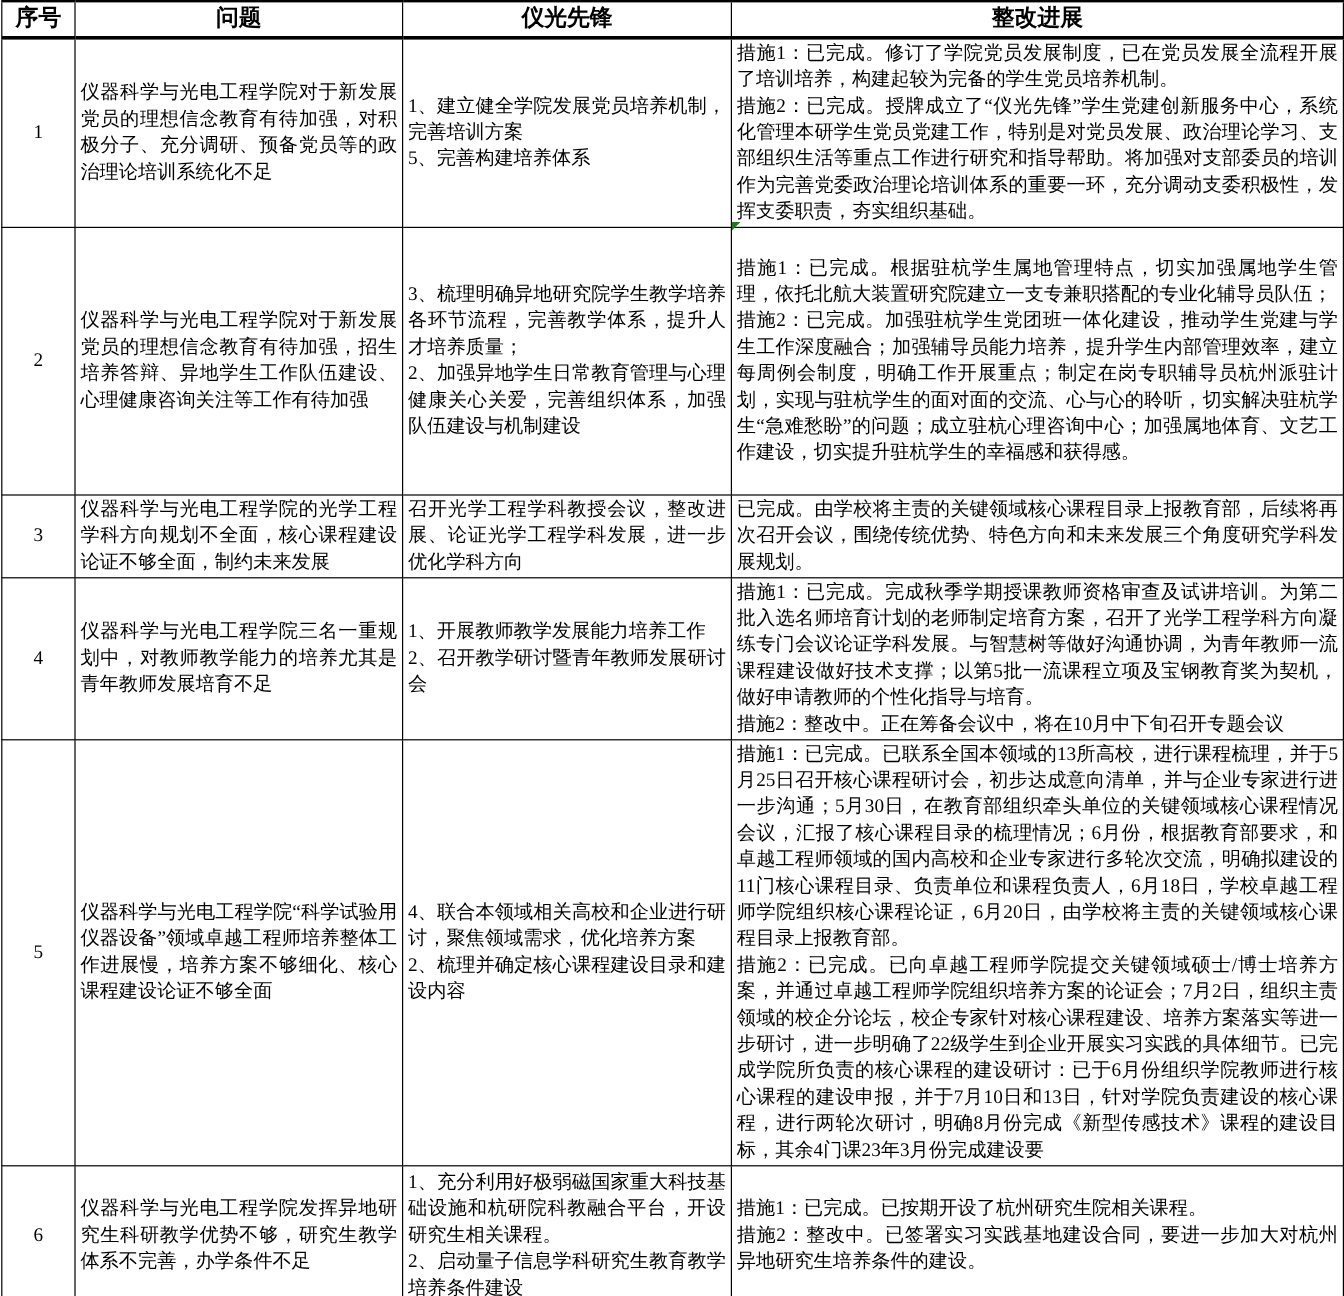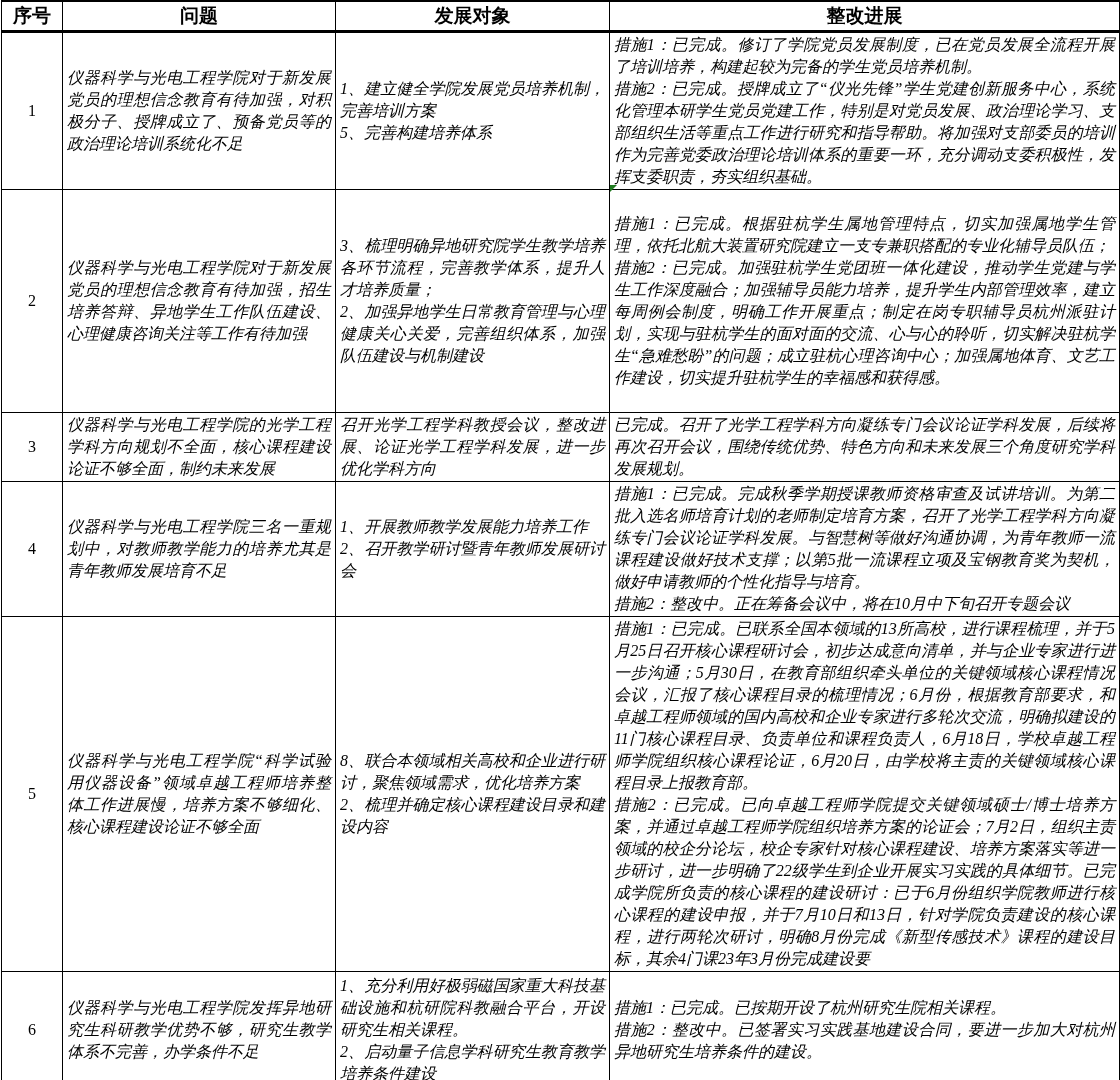--- a/index.html
+++ b/index.html
@@ -40,21 +40,20 @@
     padding: 0;
   }
   td.cell-num {
     text-align: center;
     font-size: 16px;
   }
   td.cell-problem, td.cell-measures, td.cell-progress {
     text-align: left;
     white-space: pre-line;
     text-align: justify;
-    font-style: italic;
   }
   
   tr.r-header { height: 30px; }
   tr.r1 { height: 153px; }
   tr.r2 { height: 223px; }
   tr.r3 { height: 69px; }
   tr.r4 { height: 135px; }
   tr.r5 { height: 348px; }
   tr.r6 { height: 117px; }
 
@@ -77,62 +76,62 @@
     <colgroup>
       <col style="width:61px">
       <col style="width:273px">
       <col style="width:274px">
       <col style="width:510px">
     </colgroup>
     <tbody>
       <tr class="header-row r-header">
         <th>序号</th>
         <th>问题</th>
-        <th>发展对象</th>
+        <th>仪光先锋</th>
         <th>整改进展</th>
       </tr>
 
       <tr class="r1">
         <td class="cell-num">1</td>
-        <td class="cell-problem">仪器科学与光电工程学院对于新发展党员的理想信念教育有待加强，对积极分子、授牌成立了、预备党员等的政治理论培训系统化不足</td>
+        <td class="cell-problem">仪器科学与光电工程学院对于新发展党员的理想信念教育有待加强，对积极分子、充分调研、预备党员等的政治理论培训系统化不足</td>
         <td class="cell-measures">1、建立健全学院发展党员培养机制，完善培训方案
 5、完善构建培养体系</td>
         <td class="cell-progress">措施1：已完成。修订了学院党员发展制度，已在党员发展全流程开展了培训培养，构建起较为完备的学生党员培养机制。
 措施2：已完成。授牌成立了“仪光先锋”学生党建创新服务中心，系统化管理本研学生党员党建工作，特别是对党员发展、政治理论学习、支部组织生活等重点工作进行研究和指导帮助。将加强对支部委员的培训作为完善党委政治理论培训体系的重要一环，充分调动支委积极性，发挥支委职责，夯实组织基础。</td>
       </tr>
 
       <tr class="r2">
         <td class="cell-num">2</td>
         <td class="cell-problem">仪器科学与光电工程学院对于新发展党员的理想信念教育有待加强，招生培养答辩、异地学生工作队伍建设、心理健康咨询关注等工作有待加强</td>
         <td class="cell-measures">3、梳理明确异地研究院学生教学培养各环节流程，完善教学体系，提升人才培养质量；
 2、加强异地学生日常教育管理与心理健康关心关爱，完善组织体系，加强队伍建设与机制建设</td>
         <td class="cell-progress">措施1：已完成。根据驻杭学生属地管理特点，切实加强属地学生管理，依托北航大装置研究院建立一支专兼职搭配的专业化辅导员队伍；
 措施2：已完成。加强驻杭学生党团班一体化建设，推动学生党建与学生工作深度融合；加强辅导员能力培养，提升学生内部管理效率，建立每周例会制度，明确工作开展重点；制定在岗专职辅导员杭州派驻计划，实现与驻杭学生的面对面的交流、心与心的聆听，切实解决驻杭学生“急难愁盼”的问题；成立驻杭心理咨询中心；加强属地体育、文艺工作建设，切实提升驻杭学生的幸福感和获得感。</td>
       </tr>
 
       <tr class="r3">
         <td class="cell-num">3</td>
         <td class="cell-problem">仪器科学与光电工程学院的光学工程学科方向规划不全面，核心课程建设论证不够全面，制约未来发展</td>
         <td class="cell-measures">召开光学工程学科教授会议，整改进展、论证光学工程学科发展，进一步优化学科方向</td>
-        <td class="cell-progress">已完成。召开了光学工程学科方向凝练专门会议论证学科发展，后续将再次召开会议，围绕传统优势、特色方向和未来发展三个角度研究学科发展规划。</td>
+        <td class="cell-progress">已完成。由学校将主责的关键领域核心课程目录上报教育部，后续将再次召开会议，围绕传统优势、特色方向和未来发展三个角度研究学科发展规划。</td>
       </tr>
 
       <tr class="r4">
         <td class="cell-num">4</td>
         <td class="cell-problem">仪器科学与光电工程学院三名一重规划中，对教师教学能力的培养尤其是青年教师发展培育不足</td>
         <td class="cell-measures">1、开展教师教学发展能力培养工作
 2、召开教学研讨暨青年教师发展研讨会</td>
         <td class="cell-progress">措施1：已完成。完成秋季学期授课教师资格审查及试讲培训。为第二批入选名师培育计划的老师制定培育方案，召开了光学工程学科方向凝练专门会议论证学科发展。与智慧树等做好沟通协调，为青年教师一流课程建设做好技术支撑；以第5批一流课程立项及宝钢教育奖为契机，做好申请教师的个性化指导与培育。
 措施2：整改中。正在筹备会议中，将在10月中下旬召开专题会议</td>
       </tr>
 
       <tr class="r5">
         <td class="cell-num">5</td>
         <td class="cell-problem">仪器科学与光电工程学院“科学试验用仪器设备”领域卓越工程师培养整体工作进展慢，培养方案不够细化、核心课程建设论证不够全面</td>
-        <td class="cell-measures">8、联合本领域相关高校和企业进行研讨，聚焦领域需求，优化培养方案
+        <td class="cell-measures">4、联合本领域相关高校和企业进行研讨，聚焦领域需求，优化培养方案
 2、梳理并确定核心课程建设目录和建设内容</td>
         <td class="cell-progress">措施1：已完成。已联系全国本领域的13所高校，进行课程梳理，并于5月25日召开核心课程研讨会，初步达成意向清单，并与企业专家进行进一步沟通；5月30日，在教育部组织牵头单位的关键领域核心课程情况会议，汇报了核心课程目录的梳理情况；6月份，根据教育部要求，和卓越工程师领域的国内高校和企业专家进行多轮次交流，明确拟建设的11门核心课程目录、负责单位和课程负责人，6月18日，学校卓越工程师学院组织核心课程论证，6月20日，由学校将主责的关键领域核心课程目录上报教育部。
 措施2：已完成。已向卓越工程师学院提交关键领域硕士/博士培养方案，并通过卓越工程师学院组织培养方案的论证会；7月2日，组织主责领域的校企分论坛，校企专家针对核心课程建设、培养方案落实等进一步研讨，进一步明确了22级学生到企业开展实习实践的具体细节。已完成学院所负责的核心课程的建设研讨：已于6月份组织学院教师进行核心课程的建设申报，并于7月10日和13日，针对学院负责建设的核心课程，进行两轮次研讨，明确8月份完成《新型传感技术》课程的建设目标，其余4门课23年3月份完成建设要</td>
       </tr>
 
       <tr class="r6">
         <td class="cell-num">6</td>
         <td class="cell-problem">仪器科学与光电工程学院发挥异地研究生科研教学优势不够，研究生教学体系不完善，办学条件不足</td>
         <td class="cell-measures">1、充分利用好极弱磁国家重大科技基础设施和杭研院科教融合平台，开设研究生相关课程。
 2、启动量子信息学科研究生教育教学培养条件建设</td>

